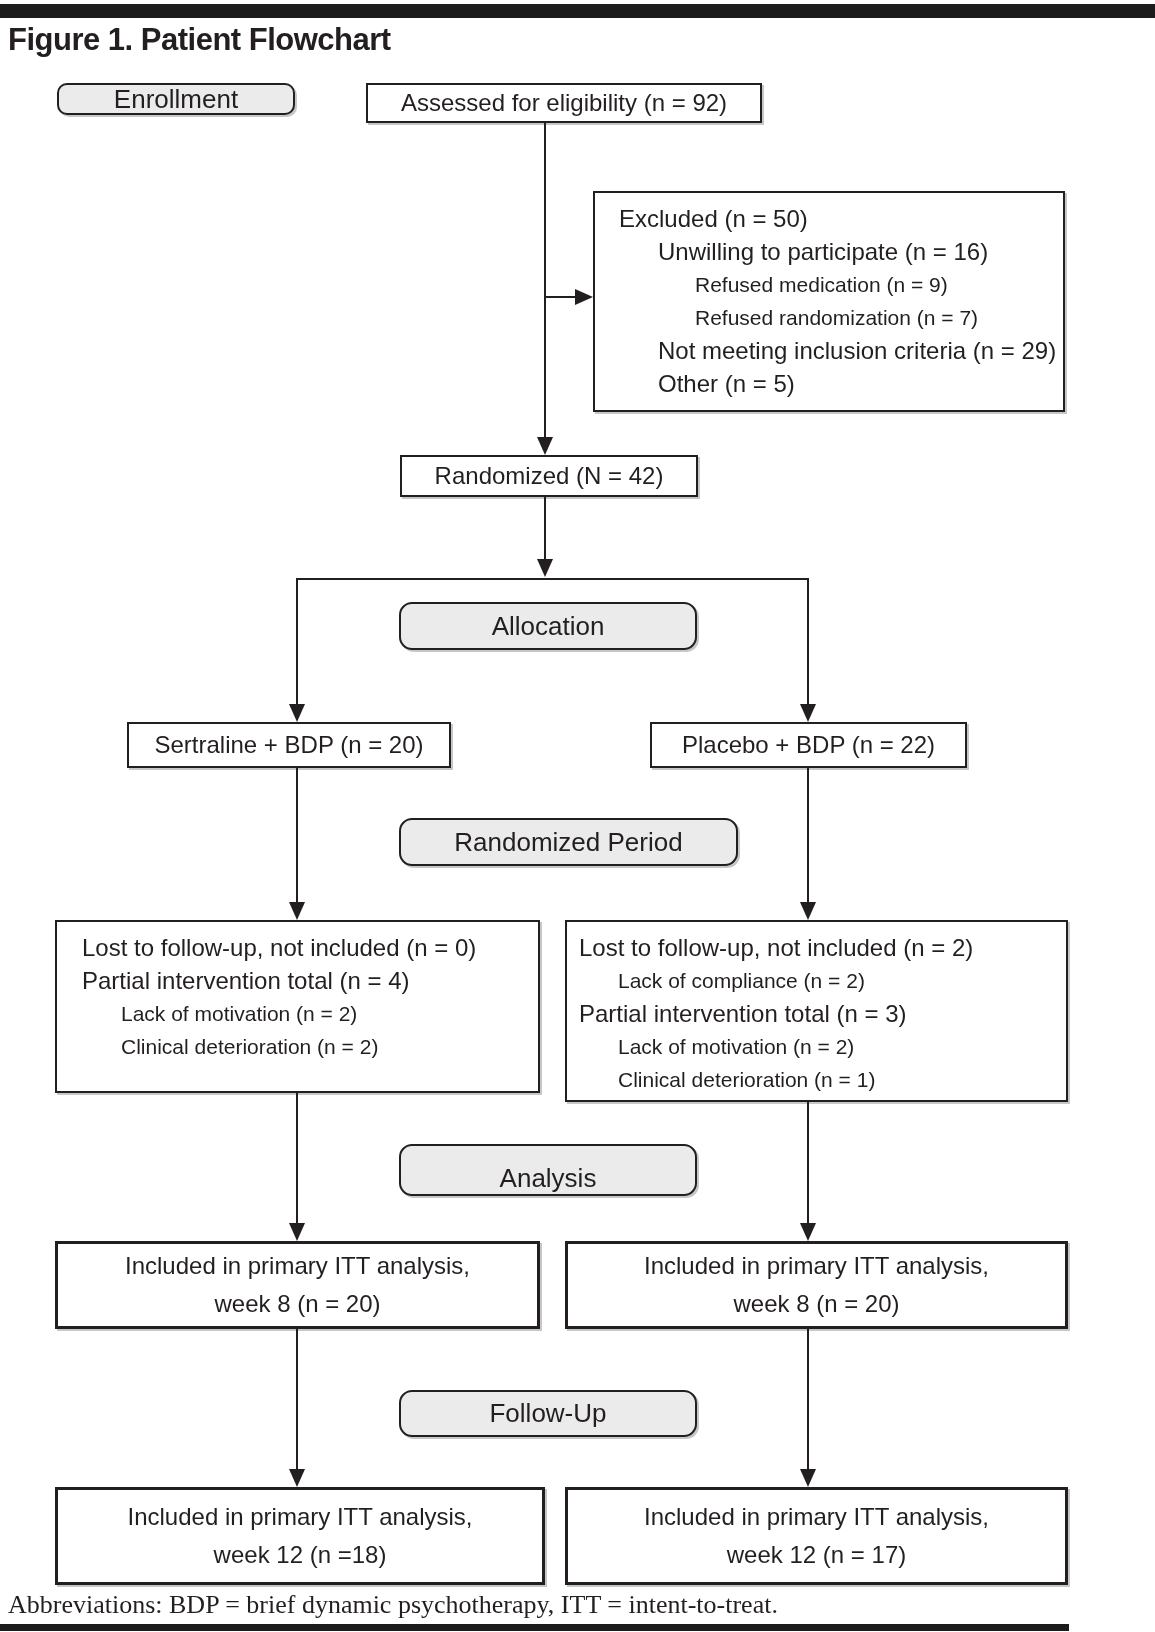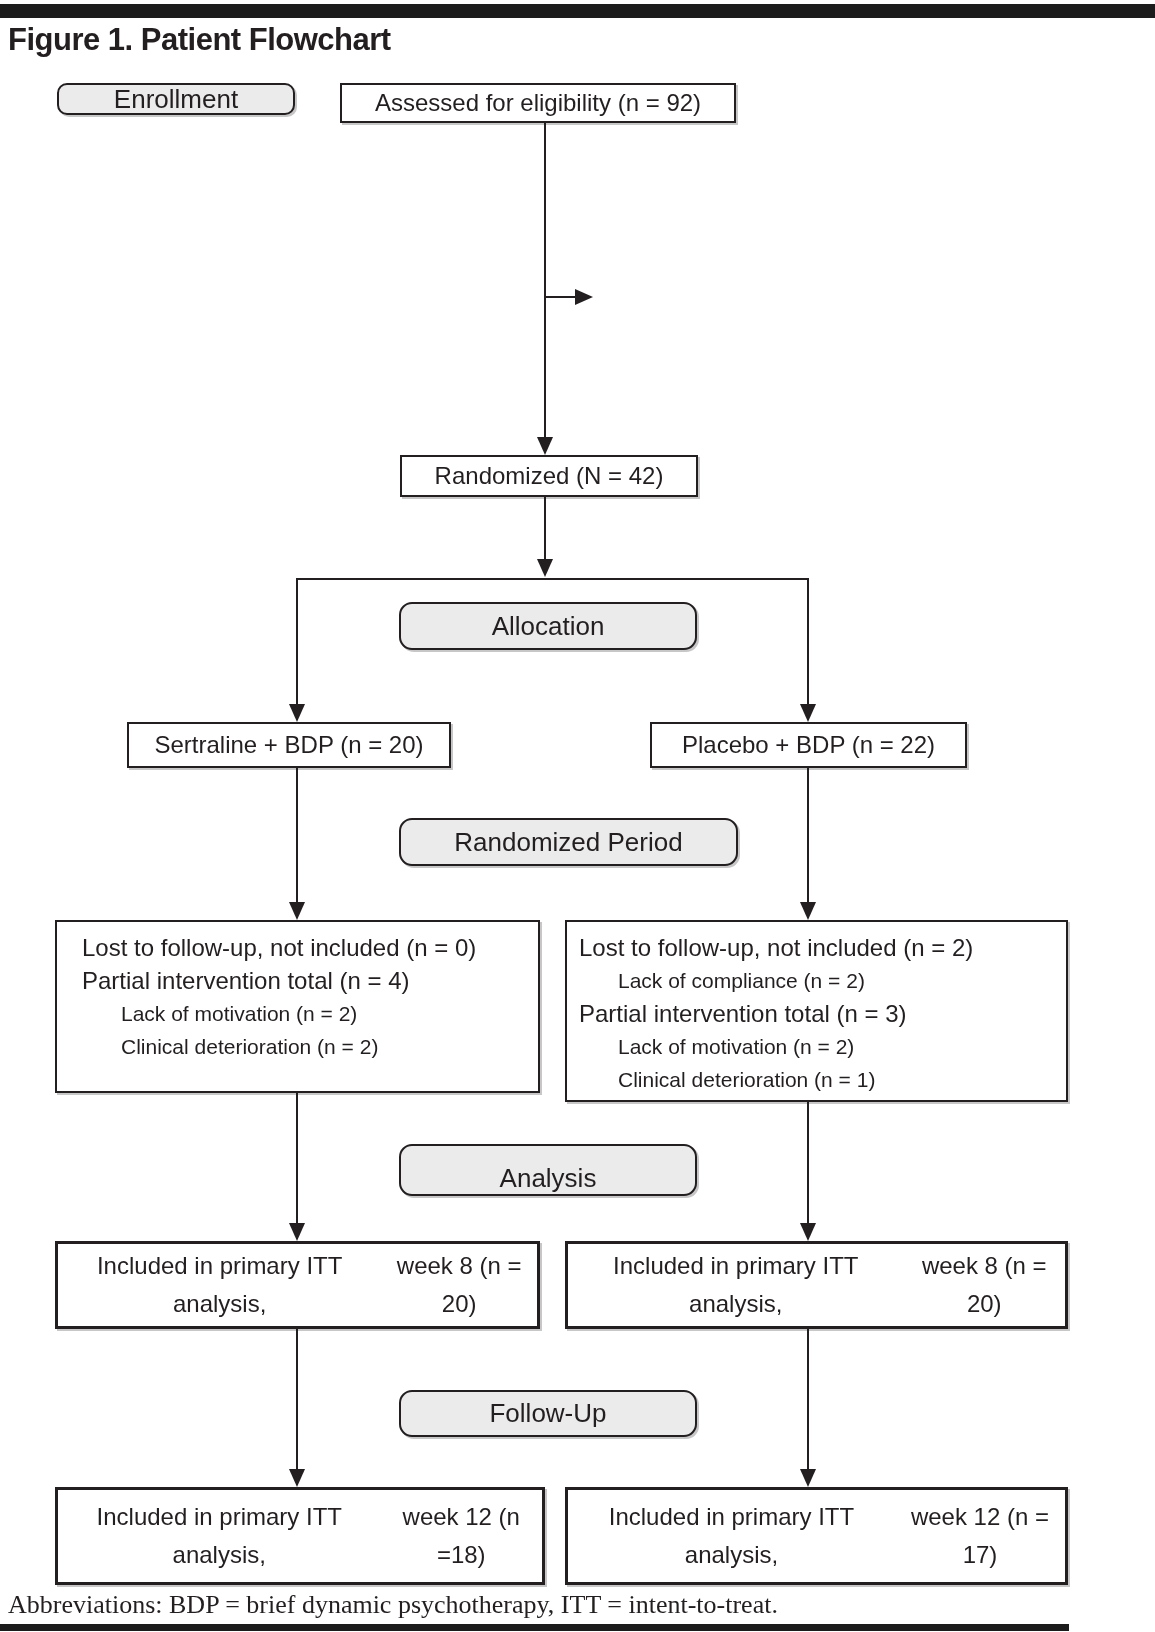--- a/index.html
+++ b/index.html
@@ -25,21 +25,21 @@
     display:flex;align-items:center;justify-content:center;font-size:26px;
   }
   .multiline{padding-top:9px;font-size:24px;line-height:33px;}
   .multiline .line{white-space:nowrap;}
   .multiline .line.small{font-size:21px;}
   .pad16{padding-left:25px;}
   .pad20{padding-left:12px;}
   .pad24{padding-left:24px;}
   .ind-1{padding-left:39px;}
   .ind-2{padding-left:76px;}
-  .twoline{display:flex;flex-direction:row;align-items:center;justify-content:center;
+  .twoline{display:flex;flex-direction:column;align-items:center;justify-content:center;
     font-size:24px;line-height:38px;text-align:center;}
 
   
   .vline{position:absolute;width:2px;background:#231f20;}
   .hline{position:absolute;height:2px;background:#231f20;}
   .arrow-down{
     position:absolute;width:0;height:0;
     border-left:8px solid transparent;border-right:8px solid transparent;
     border-top:18px solid #231f20;
   }
@@ -53,30 +53,38 @@
 <body>
 
 <div class="canvas">
 
   <div class="topbar"></div>
   <div class="fig-title">Figure 1. Patient Flowchart</div>
 
   <div class="stage" style="left:57px;top:83px;width:238px;height:32px;border-radius:10px;">
     <span>Enrollment</span>
   </div>
-  <div class="box center" style="left:340px;top:83px;width:396px;height:40px;">
+  <div class="box center" style="left:366px;top:83px;width:396px;height:40px;">
     <span>Assessed for eligibility (n = 92)</span>
   </div>
 
   <div class="vline" style="left:544px;top:123px;height:314px;"></div>
   <div class="arrow-down" style="left:537px;top:437px;"></div>
 
   <div class="hline" style="left:545px;top:296px;width:30px;"></div>
   <div class="arrow-right" style="left:575px;top:289px;"></div>
 
+  <div class="box multiline pad24" style="left:593px;top:191px;width:472px;height:221px;">
+      <div class="line">Excluded (n = 50)</div>
+      <div class="line ind-1">Unwilling to participate (n = 16)</div>
+      <div class="line ind-2 small">Refused medication (n = 9)</div>
+      <div class="line ind-2 small">Refused randomization (n = 7)</div>
+      <div class="line ind-1">Not meeting inclusion criteria (n = 29)</div>
+      <div class="line ind-1">Other (n = 5)</div>
+    </div>
 
   <div class="box center" style="left:400px;top:455px;width:298px;height:42px;">
     <span>Randomized (N = 42)</span>
   </div>
 
   <div class="vline" style="left:544px;top:497px;height:62px;"></div>
   <div class="arrow-down" style="left:537px;top:559px;"></div>
   <div class="hline" style="left:296px;top:578px;width:513px;"></div>
   <div class="vline" style="left:296px;top:578px;height:126px;"></div>
   <div class="arrow-down" style="left:289px;top:704px;"></div>

